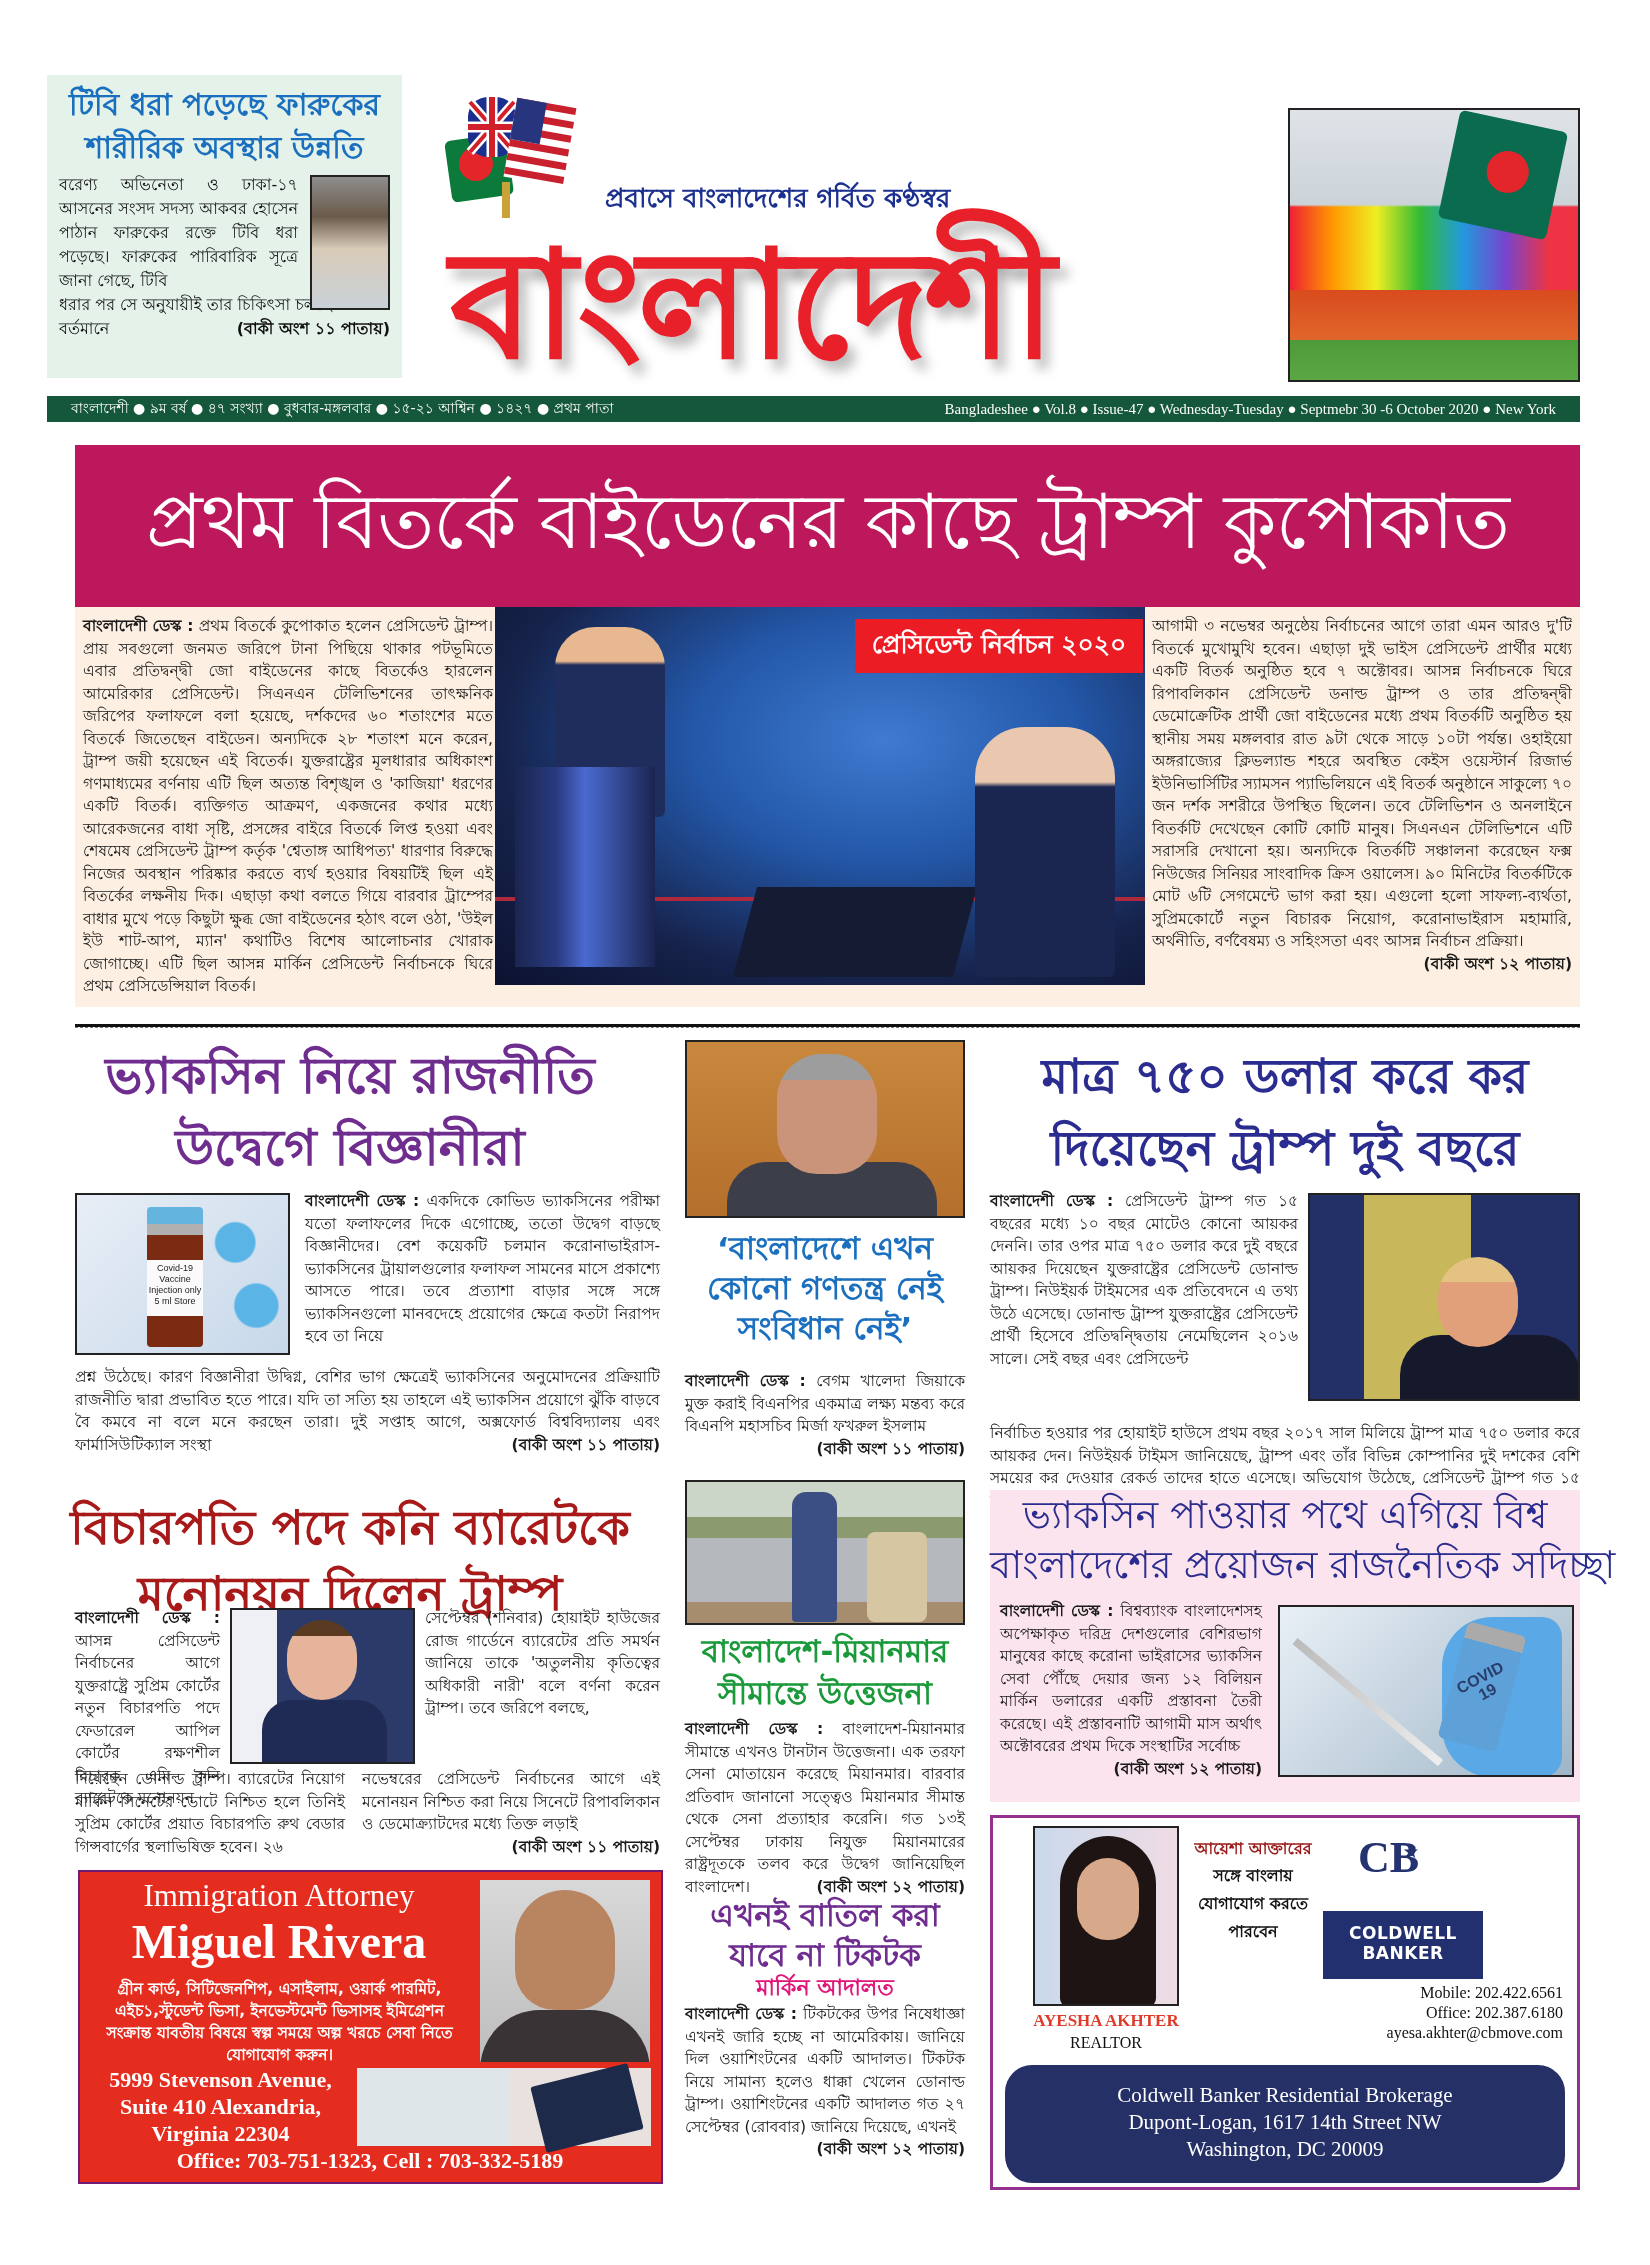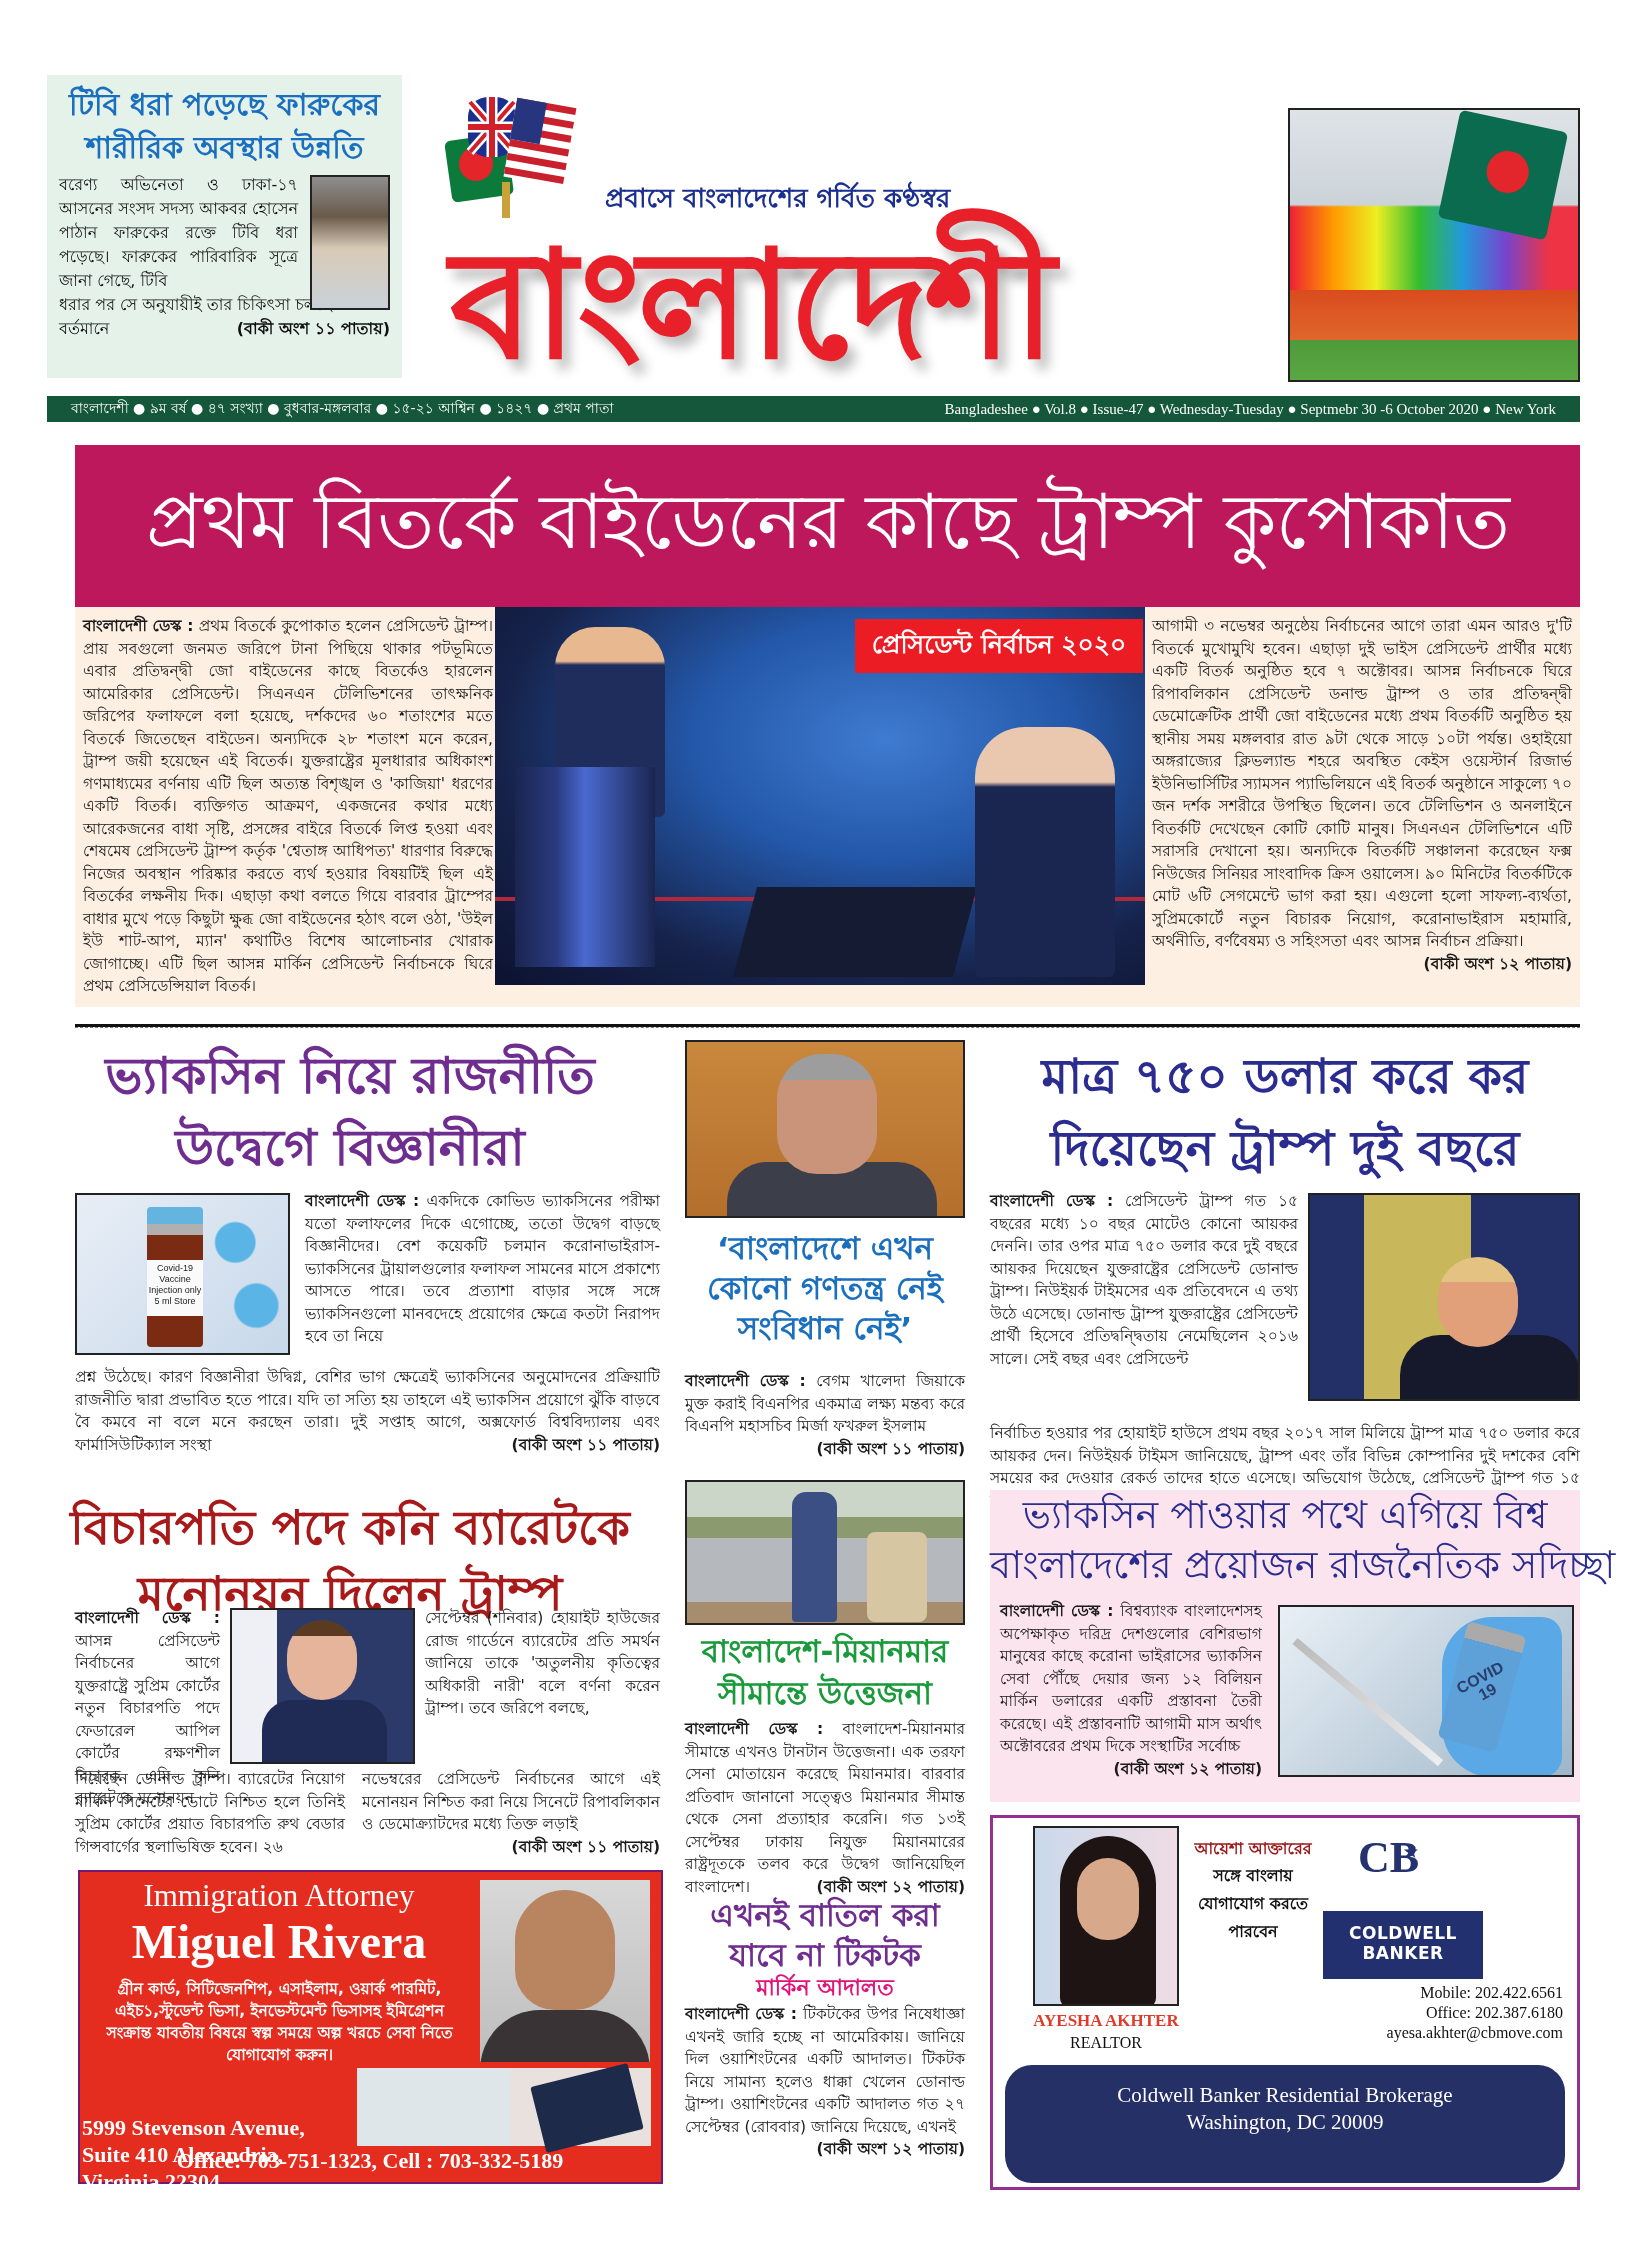--- a/index.html
+++ b/index.html
@@ -100,21 +100,21 @@
   #vax2 .vimg .glove { position: absolute; right: 10px; top: 10px; width: 120px; height: 160px; background: #5aa9e6; border-radius: 50px 20px 20px 50px; }
   #vax2 .vimg .vial { position: absolute; right: 60px; top: 20px; width: 60px; height: 120px; background: linear-gradient(180deg,#aaa 0 14%,#5ea0d8 14%); border-radius: 6px; transform: rotate(15deg); }
   #vax2 .vimg .vlbl { position: absolute; right: 56px; top: 62px; width: 64px; font-size: 16px; font-weight: bold; color: #2a3d6b; text-align: center; transform: rotate(-28deg); font-family: "Liberation Sans", sans-serif; line-height: 16px; }
   #vax2 .vimg .needle { position: absolute; left: 15px; top: 30px; width: 190px; height: 8px; background: linear-gradient(90deg,#bbb,#eee); transform: rotate(40deg); transform-origin: left; }
 
   
   #rivera { left: 78px; top: 1870px; width: 585px; height: 314px; background: #e42c1f; border: 2px solid #701a75; color: #fff; }
   #rivera .l1 { position: absolute; left: 14px; top: 6px; width: 370px; text-align: center; font-family: "Liberation Serif", serif; font-size: 31px; }
   #rivera .l2 { position: absolute; left: 14px; top: 42px; width: 370px; text-align: center; font-family: "Liberation Serif", serif; font-size: 48px; font-weight: bold; }
   #rivera .svc { position: absolute; left: 12px; top: 106px; width: 375px; text-align: center; font-size: 15.5px; line-height: 22px; font-weight: bold; }
-  #rivera .addr { position: absolute; left: 2px; top: 194px; width: 265px; text-align: left; font-family: "Liberation Serif", serif; font-size: 22px; line-height: 27px; font-weight: bold; margin-top: 48px; }
+  #rivera .addr { position: absolute; left: 8px; top: 194px; width: 265px; text-align: center; font-family: "Liberation Serif", serif; font-size: 22px; line-height: 27px; font-weight: bold; }
   #rivera .phones { position: absolute; left: 10px; top: 276px; width: 560px; text-align: center; font-family: "Liberation Serif", serif; font-size: 22px; font-weight: bold; white-space: nowrap; }
   #rivera .pimg { position: absolute; left: 400px; top: 8px; width: 170px; height: 182px; background: linear-gradient(180deg,#d8d8d8 0%,#bdbdbd 100%); overflow: hidden; }
   #rivera .pimg .face { position: absolute; left: 35px; top: 10px; width: 100px; height: 120px; border-radius: 50px 50px 40px 40px; background: #b98560; }
   #rivera .pimg .suit { position: absolute; left: 0; top: 130px; width: 170px; height: 60px; background: #3a3335; border-radius: 60px 60px 0 0; }
   #rivera .docs { position: absolute; left: 277px; top: 196px; width: 294px; height: 78px; background: linear-gradient(90deg,#dfe6ea 0 52%,#e8e1dd 52%); }
   #rivera .docs .pp { position: absolute; right: 14px; top: 6px; width: 100px; height: 68px; background: #1e2a4a; transform: rotate(-14deg); border-radius: 3px; }
 
   #tiktok { left: 685px; top: 1895px; width: 280px; }
   #tiktok h2 { color: #6f2d8f; font-size: 31px; line-height: 40px; text-align: center; font-weight: bold; }
   #tiktok h3 { color: #e0157a; font-size: 22px; line-height: 26px; text-align: center; font-weight: bold; }
@@ -298,15 +298,16 @@
     <div>COLDWELL</div>
     <div>BANKER</div>
   </div>
   <div class="contact">
     <div>Mobile: 202.422.6561</div>
     <div>Office: 202.387.6180</div>
     <div>ayesa.akhter@cbmove.com</div>
   </div>
   <div class="footer">
     <div>Coldwell Banker Residential Brokerage</div>
+    <div>Dupont-Logan, 1617 14th Street NW</div>
     <div>Washington, DC 20009</div>
   </div>
 </div>
 
 </body></html>

